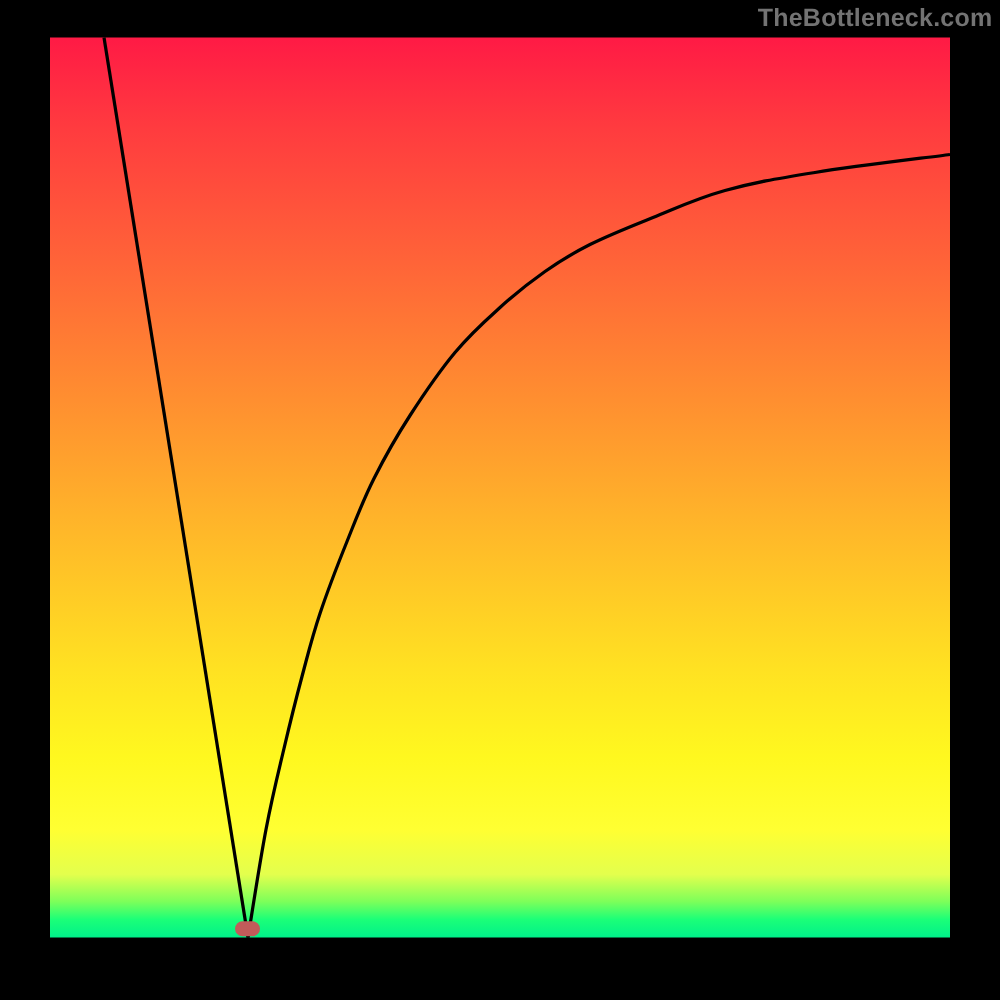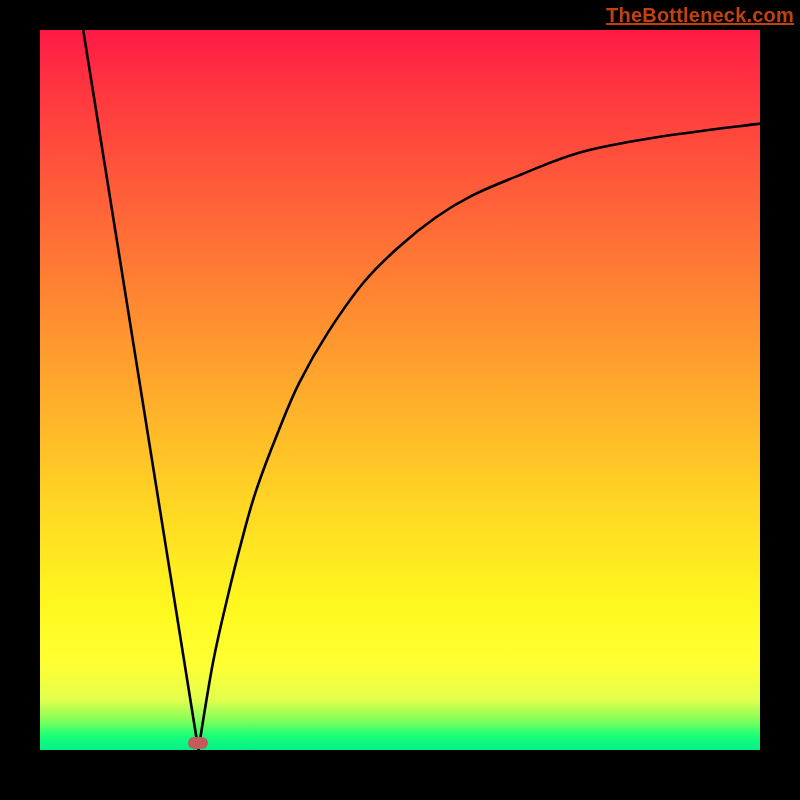--- a/index.html
+++ b/index.html
@@ -37,26 +37,25 @@
       #e3ff4d 93%,
       #7dff5a 96%,
       #1bff78 98%,
       #00f08a 100%
     );
   }
   .watermark {
     position: absolute;
     top: 4px;
     right: 6px;
-    color: #c2410c;
+    color: #737373;
     font-size: 20px;
     font-weight: 600;
     letter-spacing: 0.2px;
     user-select: none;
-    text-decoration: underline;
   }
   svg.curve {
     position: absolute;
     left: 0;
     top: 0;
     width: 720px;
     height: 720px;
     overflow: visible;
   }
   .marker {

